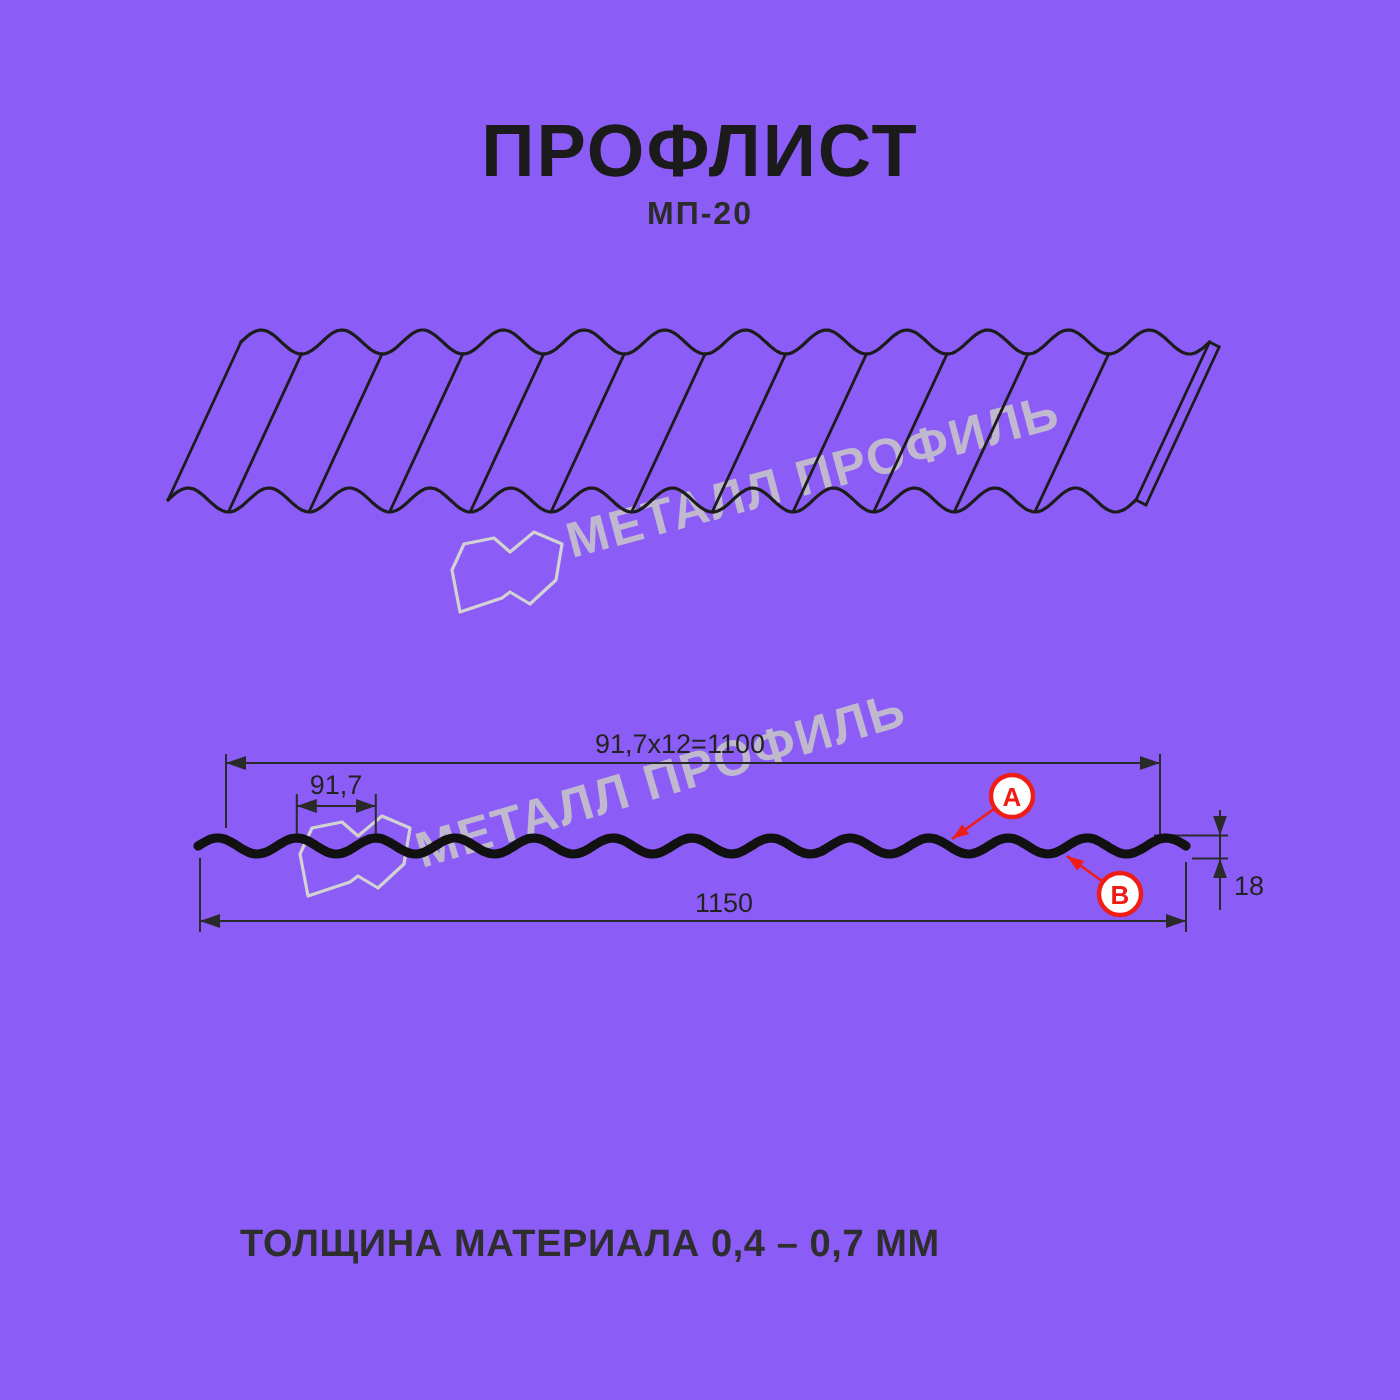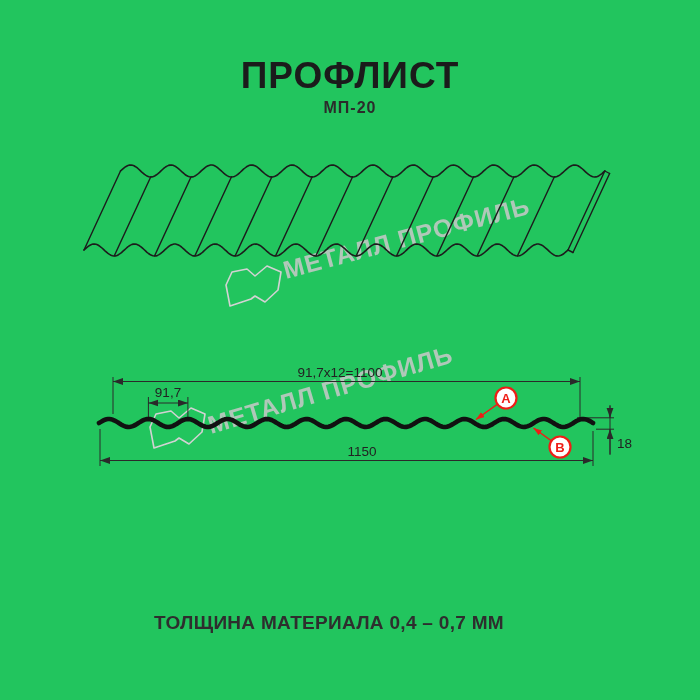--- a/index.html
+++ b/index.html
@@ -1,23 +1,23 @@
 <!DOCTYPE html>
 <html><head>
 <meta charset="utf-8">
 <style>
   html,body{margin:0;padding:0;background:#ffffff;}
-  .stage{position:relative;width:700px;height:700px;background:#22c55e;overflow:hidden;
+  .stage{position:relative;width:700px;height:700px;background:#8b5cf6;overflow:hidden;
          font-family:"Liberation Sans", sans-serif;}
   .title{position:absolute;top:55px;left:0;width:700px;text-align:center;
          font-size:37px;font-weight:800;letter-spacing:1px;color:#1b1b1b;}
   .subtitle{position:absolute;top:99px;left:0;width:700px;text-align:center;
          font-size:16px;font-weight:700;letter-spacing:1px;color:#2b2b2b;}
   .footer{position:absolute;top:612px;left:0;width:590px;text-align:center;
-         font-size:19px;font-weight:700;letter-spacing:0.3px;color:#2e2e2e;padding-left:34px;}
+         font-size:19px;font-weight:700;letter-spacing:0.3px;color:#2e2e2e;}
   svg.draw{position:absolute;left:0;top:0;}
   .outline{stroke:#1c1c1c;stroke-width:1.6;fill:none;stroke-linecap:round;stroke-linejoin:round;}
   .edge{stroke:#1c1c1c;stroke-width:1.4;fill:none;stroke-linecap:round;}
   .profile{stroke:#111111;stroke-width:4.6;fill:none;stroke-linecap:round;}
   .dim{stroke:#2a2a2a;stroke-width:1;fill:none;}
   .dimtext{font-size:13.5px;fill:#222222;font-family:"Liberation Sans",sans-serif;}
   .redring{stroke:#ef1d16;stroke-width:2.2;fill:#ffffff;}
   .redline{stroke:#ef1d16;stroke-width:1.3;fill:none;}
   .redtext{font-size:13px;font-weight:700;fill:#ef1d16;font-family:"Liberation Sans",sans-serif;}
   .wmtext{font-size:25px;font-weight:700;fill:#c9c9c9;letter-spacing:1px;opacity:0.85;

